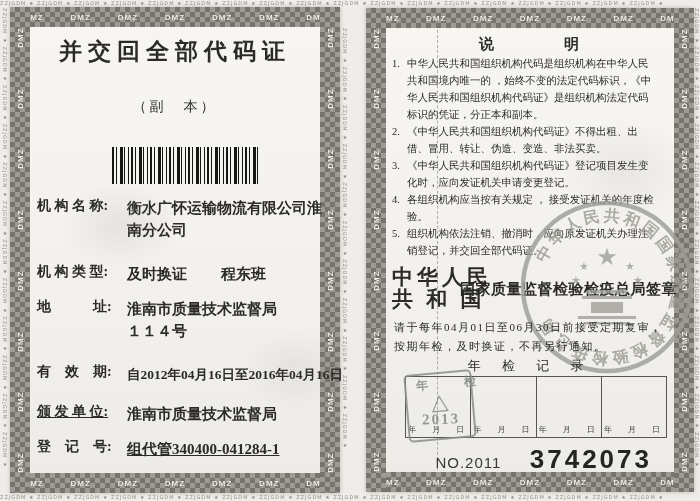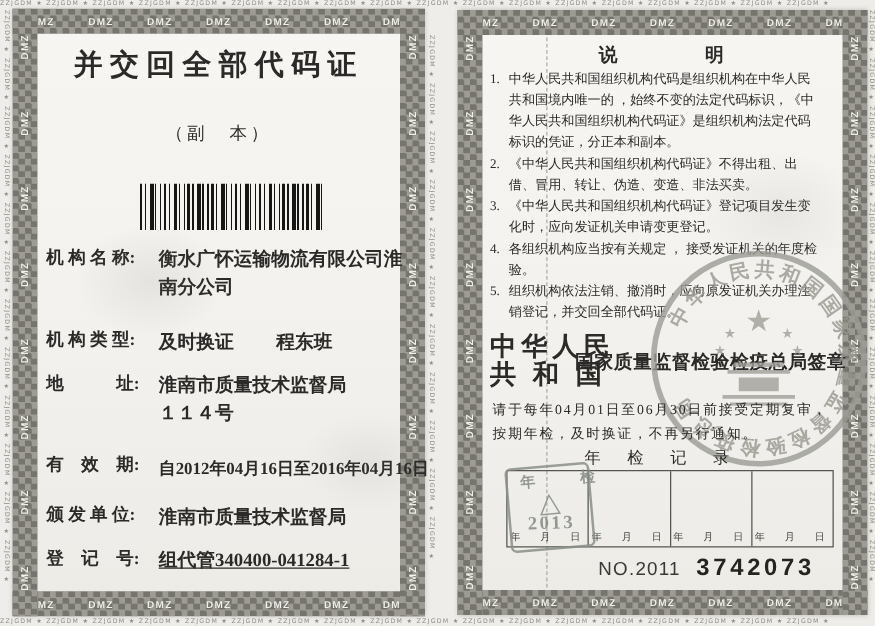--- a/index.html
+++ b/index.html
@@ -62,21 +62,21 @@
   #rp-annual-title{top:349px;font-size:13px;font-weight:normal;letter-spacing:9px;}
   #rp-table{position:absolute;left:39px;top:368px;width:260px;height:60px;display:flex;
             border:1px solid #56554f;justify-content:flex-end;}
   .cell{flex:1;border-right:1px solid #56554f;position:relative;}
   .cell:last-child{border-right:none;}
   .cell-footer{position:absolute;left:0;right:0;bottom:2px;text-align:center;font-size:8px;
                letter-spacing:4px;color:#44433e;}
   #rp-serial{position:absolute;right:42px;top:436px;white-space:nowrap;
              font-family:"Liberation Sans","DejaVu Sans",sans-serif;}
   #rp-serial-prefix{font-size:15px;color:#3a3936;letter-spacing:1px;}
-  #rp-serial-number{font-size:19px;font-weight:bold;color:#242420;letter-spacing:3px;margin-left:8px;}
+  #rp-serial-number{font-size:26px;font-weight:bold;color:#242420;letter-spacing:3px;margin-left:24px;}
   
   #seal{position:absolute;left:152px;top:190px;width:178px;height:178px;opacity:.8;}
   #annual-stamp{position:absolute;left:40px;top:364px;width:64px;height:64px;
         border:2.5px solid #8b9089;border-radius:5px;transform:rotate(-5deg);
         color:#848a83;opacity:.85;text-align:center;font-weight:bold;}
   #annual-stamp .as-top{font-size:12px;letter-spacing:12px;margin-top:2px;margin-left:10px;white-space:nowrap;}
   #annual-stamp .as-tri{font-size:22px;line-height:18px;}
   #annual-stamp .as-year{font-size:15px;letter-spacing:2px;transform:rotate(3deg);}
   #fold-line{position:absolute;left:71px;top:22px;bottom:22px;width:0;
              border-left:1px dashed #9b9a92;opacity:.8;}
@@ -148,21 +148,21 @@
       <span>及时换证</span><span id="f2v2">程东班</span>
     </div>
 
     <div class="f-label" style="top:291px;">地　　　址:</div>
     <div class="f-value" style="top:291px;">淮南市质量技术监督局
 １１４号</div>
 
     <div class="f-label" style="top:356px;">有　效　期:</div>
     <div class="f-value nowrap" id="f4v" style="top:357px;">自2012年04月16日至2016年04月16日</div>
 
-    <div class="f-label" style="top:396px;">颁 发 单 位:</div>
+    <div class="f-label" style="top:396px;text-decoration:underline;">颁 发 单 位:</div>
     <div class="f-value nowrap" style="top:396px;">淮南市质量技术监督局</div>
 
     <div class="f-label" style="top:431px;">登　记　号:</div>
     <div class="f-value nowrap" style="top:431px;text-decoration:underline;">组代管340400-041284-1</div>
   </div>
 
   <div class="page" id="page-right">
     <div class="band band-top">
         <span class="dmz-label">DMZ</span>
         <span class="dmz-label">DMZ</span>

